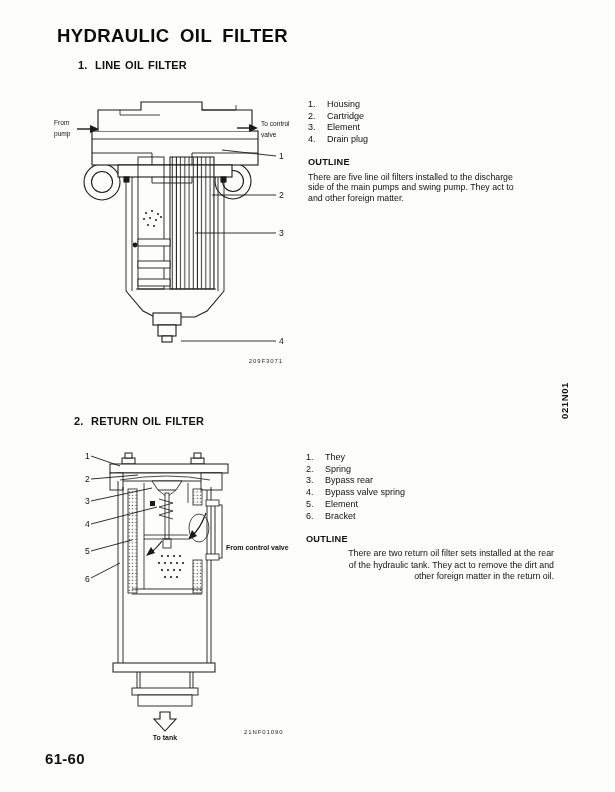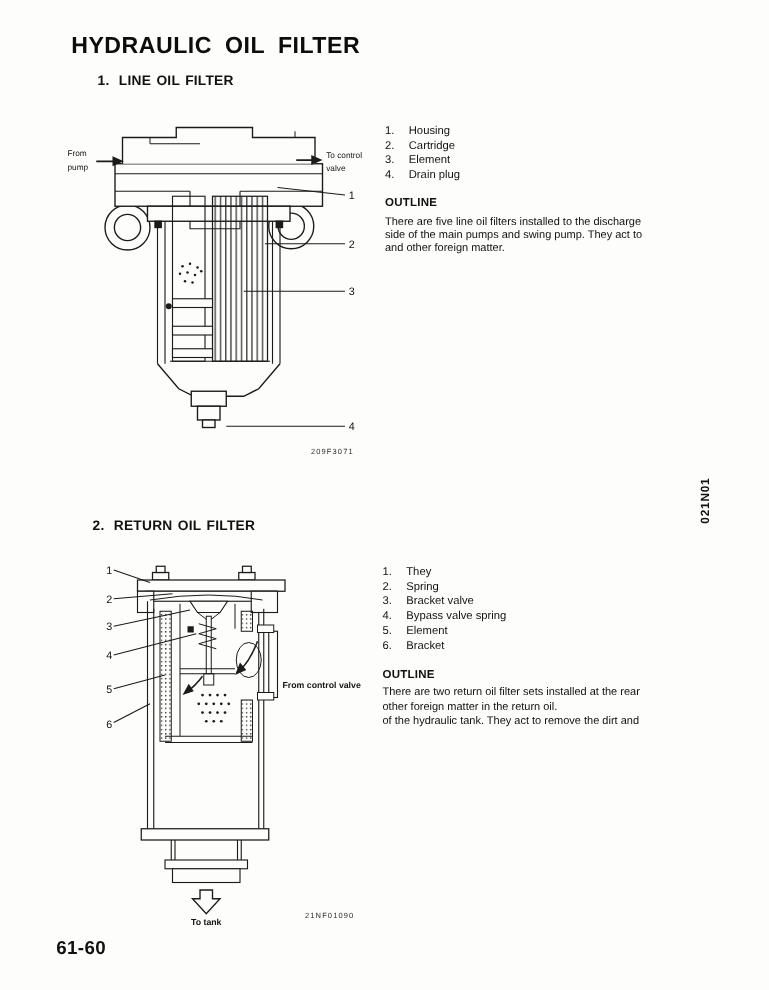--- a/index.html
+++ b/index.html
@@ -270,37 +270,37 @@
     <div class="part">
         <span class="pnum">1.</span>
         <span>They</span>
       </div>
     <div class="part">
         <span class="pnum">2.</span>
         <span>Spring</span>
       </div>
     <div class="part">
         <span class="pnum">3.</span>
-        <span>Bracket valve</span>
+        <span>Bypass rear</span>
       </div>
     <div class="part">
         <span class="pnum">4.</span>
         <span>Bypass valve spring</span>
       </div>
     <div class="part">
         <span class="pnum">5.</span>
         <span>Element</span>
       </div>
     <div class="part">
         <span class="pnum">6.</span>
         <span>Bracket</span>
       </div>
   </div>
   <div class="abs outline-h" style="left:306px;top:534px;">OUTLINE</div>
-  <div class="abs outline-p outline-p2" style="left:306px;top:548px;">
+  <div class="abs outline-p outline-p2" style="left:306px;top:548px;text-align:right;">
     <div>There are two return oil filter sets installed at the rear</div>
+    <div>of the hydraulic tank. They act to remove the dirt and</div>
     <div>other foreign matter in the return oil.</div>
-    <div>of the hydraulic tank. They act to remove the dirt and</div>
   </div>
 
   <div class="abs page-num">61-60</div>
 
 </div>
 
 </body></html>

